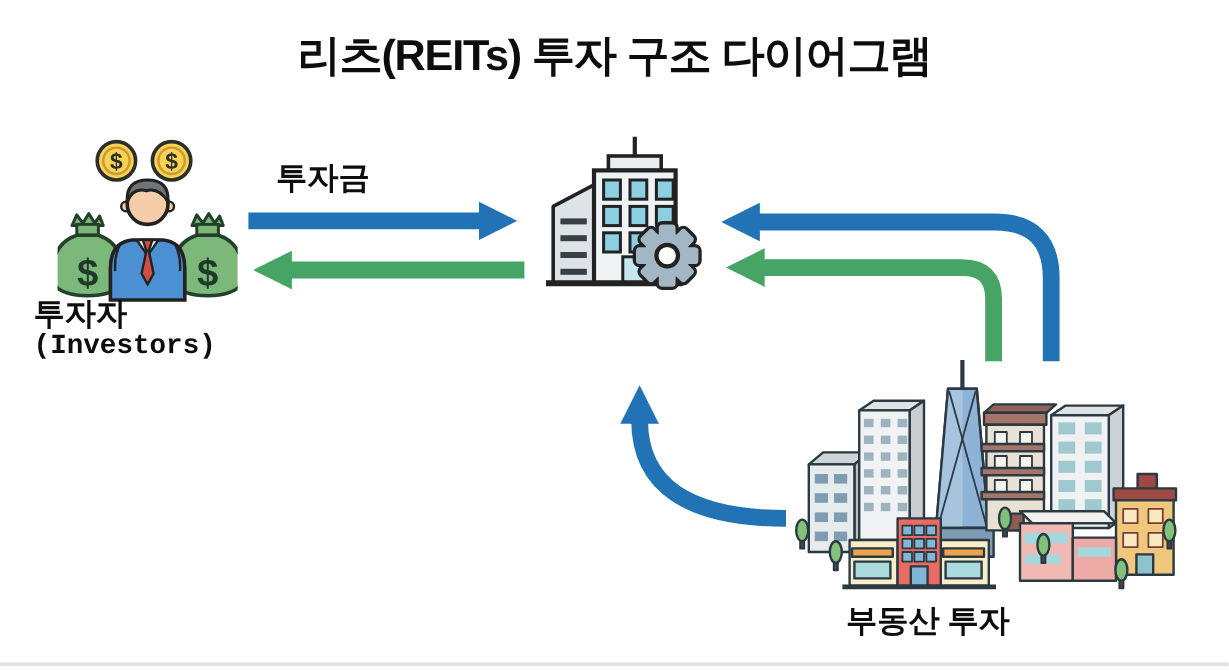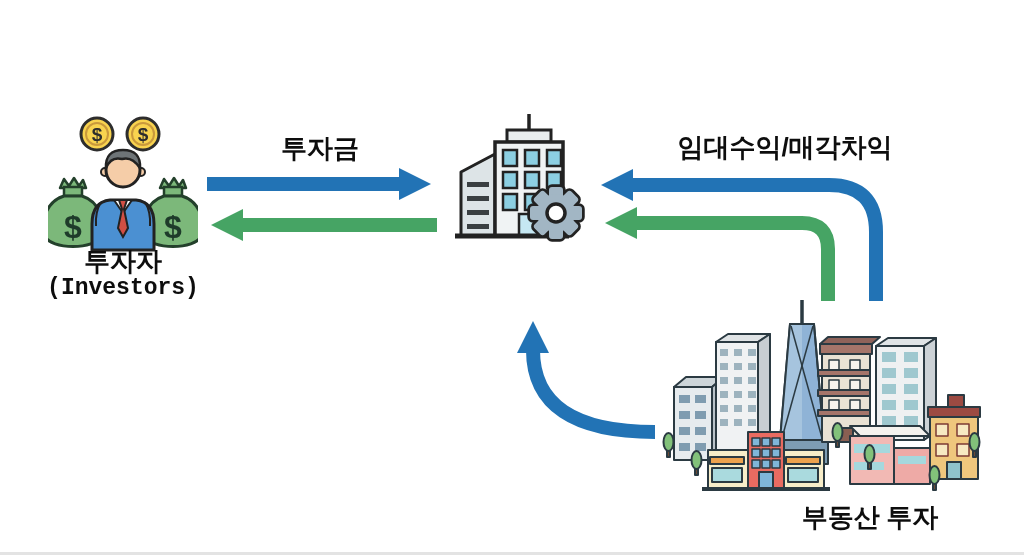--- a/index.html
+++ b/index.html
@@ -4,35 +4,36 @@
 <style>
   html,body{margin:0;padding:0;background:#ffffff;}
   #canvas{
     position:relative;width:1024px;height:559px;background:#ffffff;
     font-family:"Liberation Sans","DejaVu Sans",sans-serif;overflow:hidden;
   }
   .title{
     position:absolute;top:22px;left:0;width:1024px;text-align:center;
     font-size:36px;font-weight:bold;color:#0d0d0d;letter-spacing:-1px;
   }
-  .label{position:absolute;text-align:center;font-weight:bold;color:#0d0d0d;line-height:1.12;}
+  .label{position:absolute;font-weight:bold;color:#0d0d0d;line-height:1.12;}
   .flow-label{font-size:26px;}
   .node-label-ko{font-size:26px;font-family:Liberation Serif, serif;}
   .node-label-en{font-size:23px;font-family:Liberation Mono, monospace;}
   svg{position:absolute;display:block;}
   .bottom-artifact{
     position:absolute;left:0;top:552px;width:1024px;height:3px;
     background:#d4d4d4;opacity:.65;
   }
 </style>
 </head>
 <body>
 
 <div id="canvas">
 
+  <div class="title">리츠(REITs) 투자 구조 다이어그램</div>
 
   <svg style="left:0;top:0" width="1024" height="559" viewBox="0 0 1024 559">
     <defs>
       <marker id="head-blue" viewBox="0 0 10 10" refX="1" refY="5" markerWidth="2.3" markerHeight="2.3" orient="auto-start-reverse" markerUnits="strokeWidth">
         <path d="M0,0 L10,5 L0,10 Z" fill="#2273b5"></path>
       </marker>
       <marker id="head-green" viewBox="0 0 10 10" refX="1" refY="5" markerWidth="2.3" markerHeight="2.3" orient="auto-start-reverse" markerUnits="strokeWidth">
         <path d="M0,0 L10,5 L0,10 Z" fill="#46a464"></path>
       </marker>
     </defs>
@@ -278,26 +279,25 @@
           <ellipse cx="322.5" cy="150" rx="5" ry="9" fill="#82c17a"></ellipse>
         <rect x="281" y="189" width="3" height="9" fill="#6b4a36"></rect>
           <ellipse cx="282.5" cy="183" rx="5" ry="9" fill="#82c17a"></ellipse>
       </g>
     </g>
   </svg>
 
   <div class="label flow-label" style="left:230px;top:134px;width:180px">투자금</div>
 
 
-  <div class="label flow-label" style="left:640px;top:133px;width:290px">임대수익/매각차익</div>
 
   <div class="label" style="left:28px;top:247px;width:190px">
     <div class="node-label-ko">투자자</div>
     <div class="node-label-en">(Investors)</div>
   </div>
 
   <div class="label" style="left:442px;top:247px;width:160px">
   </div>
 
-  <div class="label node-label-ko" style="left:760px;top:503px;width:220px">부동산 투자</div>
+  <div class="label node-label-ko" style="left:705px;top:503px;width:220px">부동산 투자</div>
 
   <div class="bottom-artifact"></div>
 </div>
 
 </body></html>

